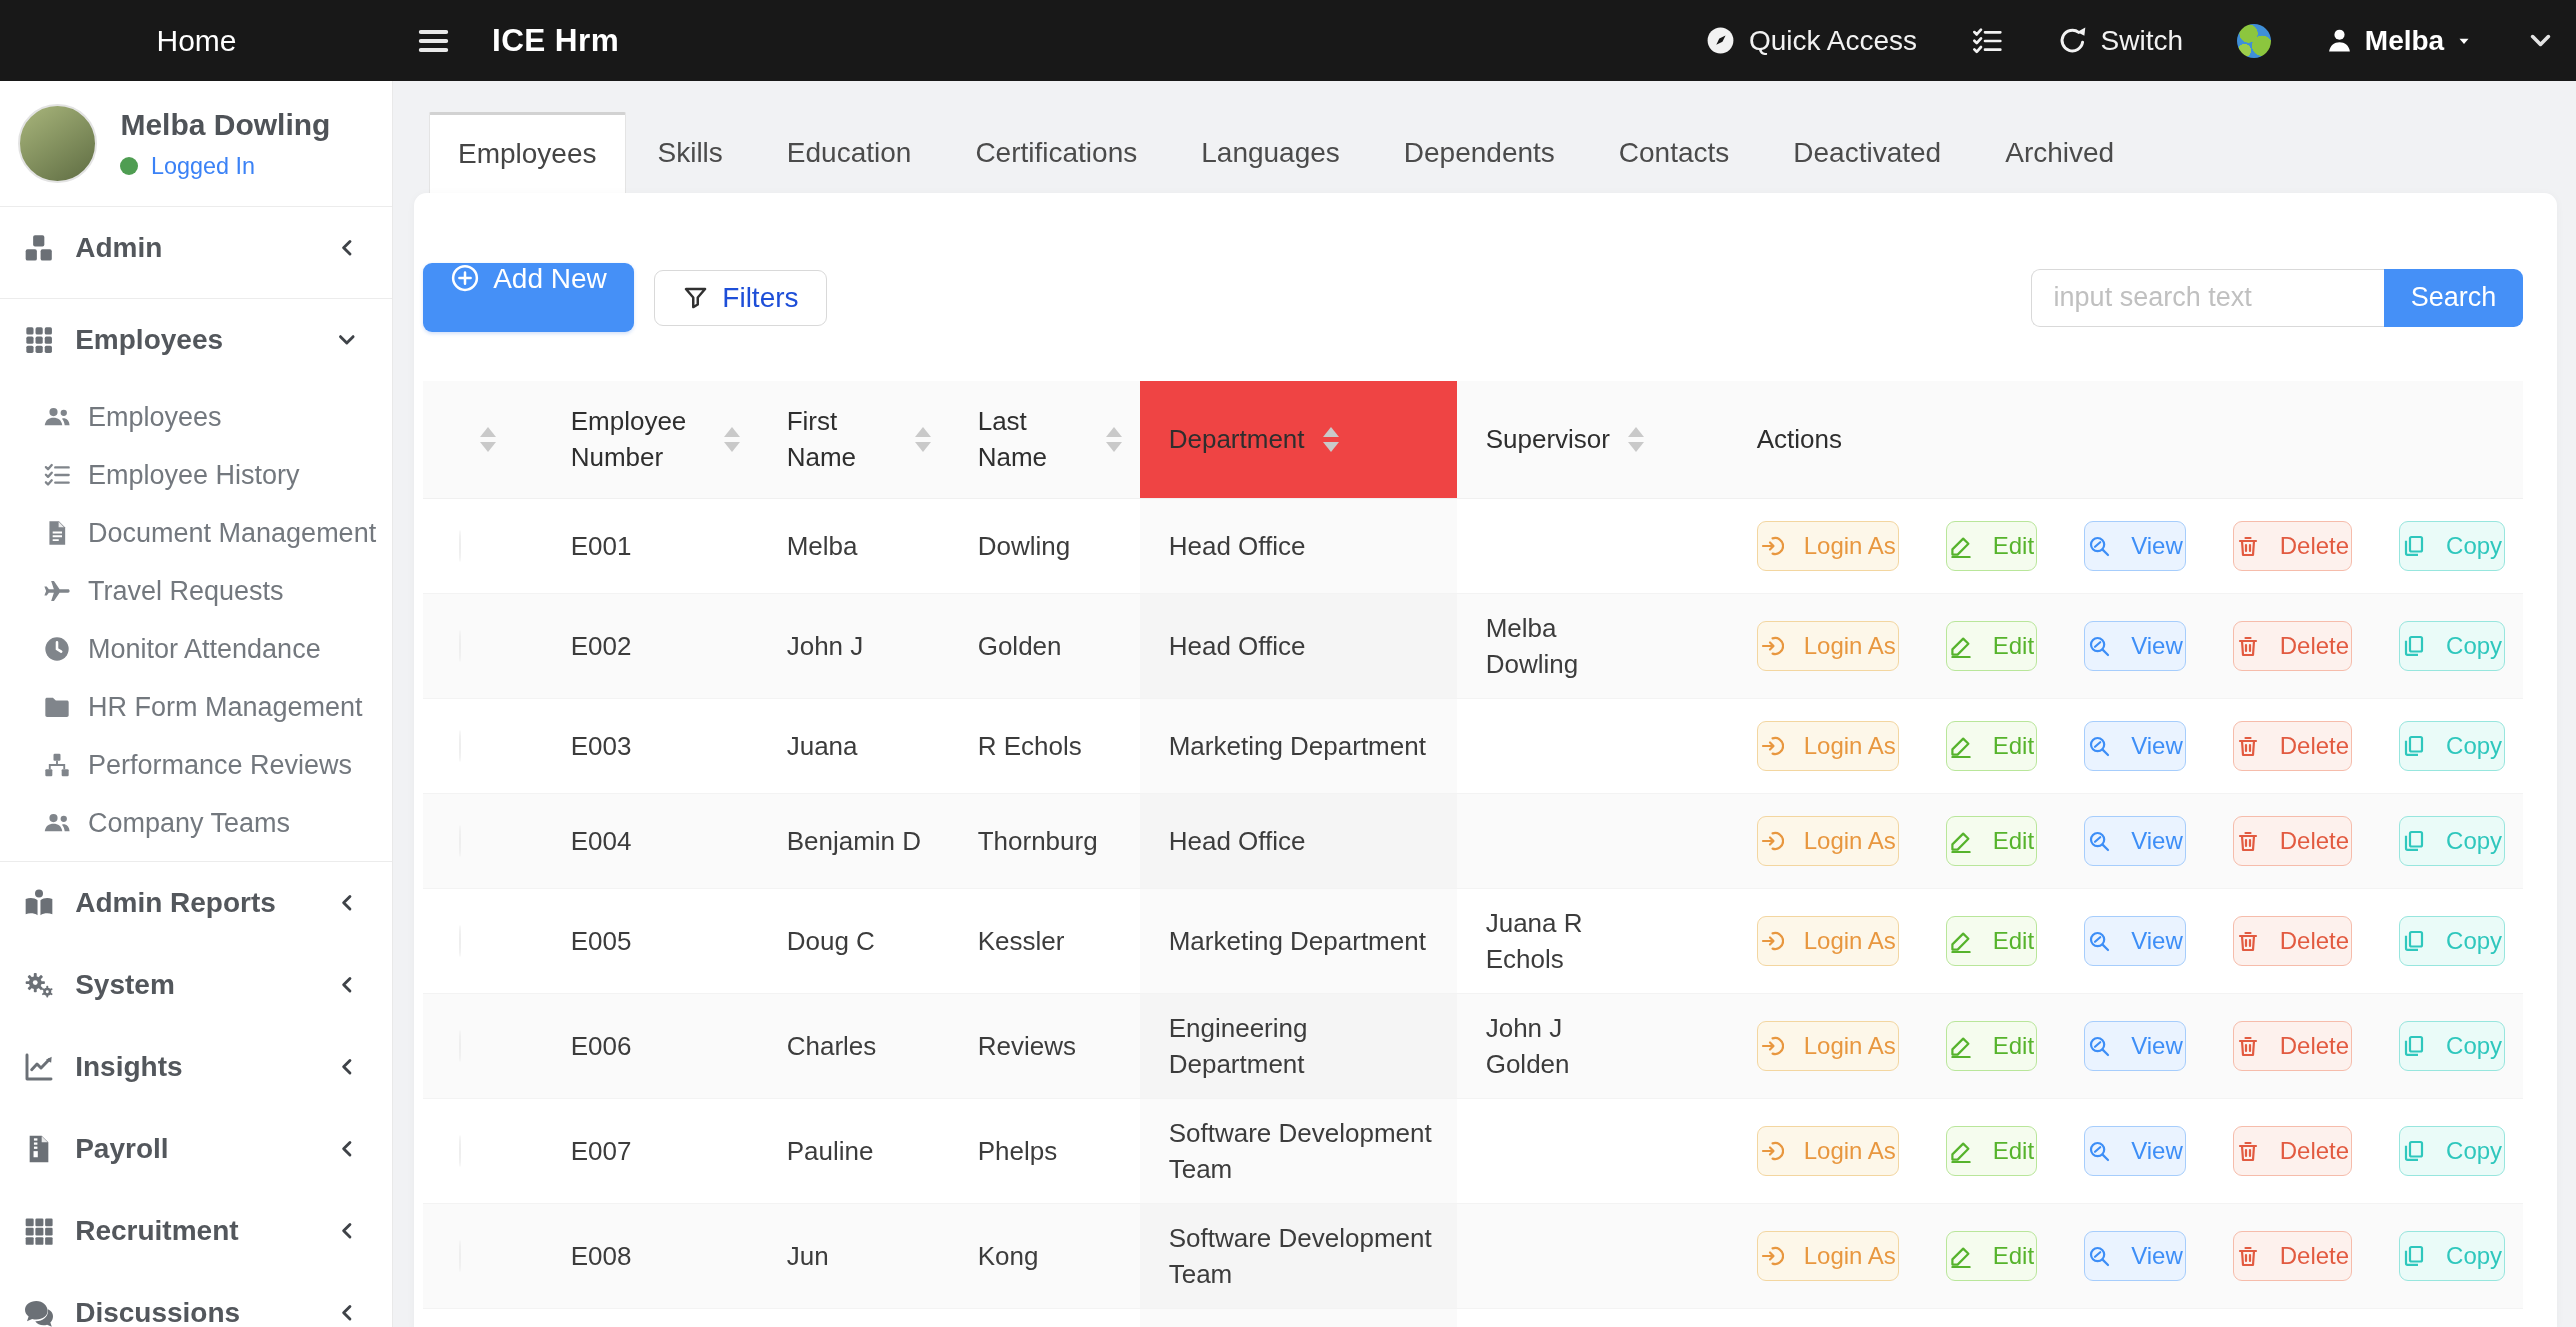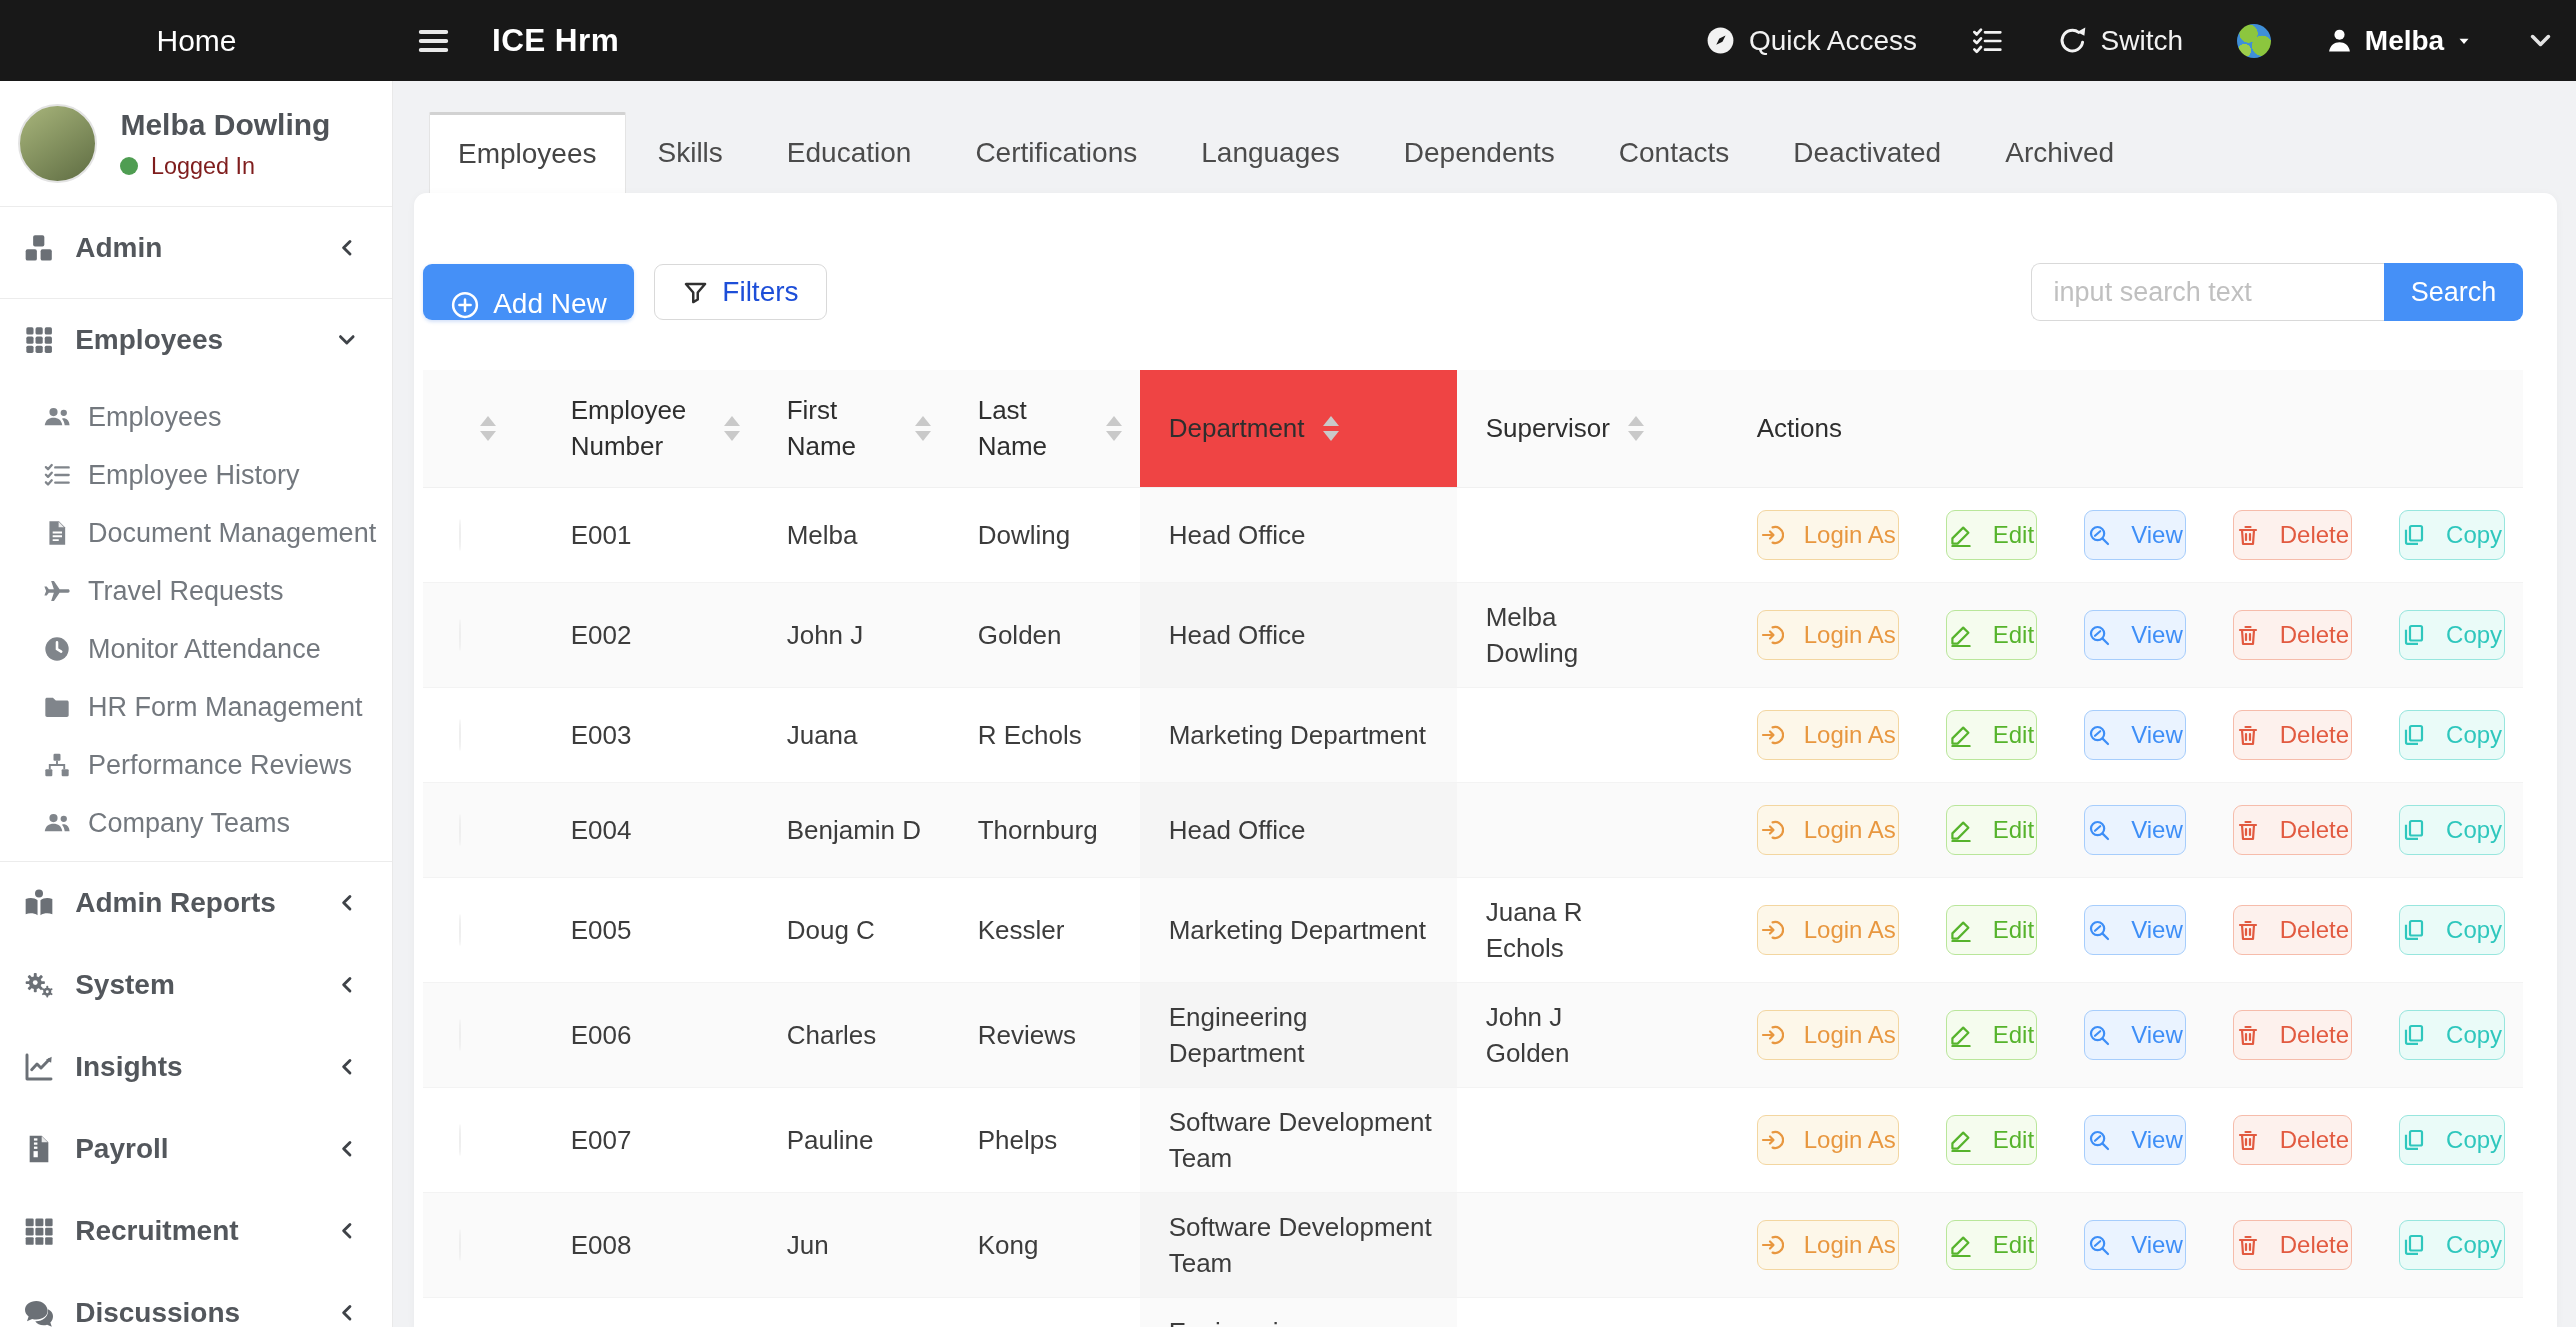--- a/index.html
+++ b/index.html
@@ -32,41 +32,41 @@
   
   .app{display:flex;height:1247px}
   .sidebar{width:393px;flex:none;background:#fff;border-right:1.8px solid #e9e9e9;overflow:hidden}
   .main{flex:1;min-width:0;display:flex;flex-direction:column;padding:31px 19px 0 20.7px;overflow:hidden}
 
   
   .profile{display:flex;align-items:center;gap:23.4px;padding:23.4px 18px 22.5px 18px;border-bottom:1.8px solid #ececec}
   .avatar{border-radius:50%;flex:none;border:2.7px solid #e3e3e3}
   .avatar.big{width:79px;height:79px}
   .pname{font-size:30px;font-weight:700;color:#4f5358;margin-bottom:10.8px}
-  .pstatus{display:flex;align-items:center;gap:12.6px;font-size:23.4px;color:#7f1d1d}
+  .pstatus{display:flex;align-items:center;gap:12.6px;font-size:23.4px;color:#3b82f6}
   .dot{width:18px;height:18px;border-radius:50%;background:var(--logged-in-green,#4f9d52);flex:none}
   .side-item{height:82px;display:flex;align-items:center;padding:0 34px 0 22.5px;cursor:pointer}
   .side-item .icon{width:32px;height:32px;color:#6b7076}
   .side-item .slabel{margin-left:20.7px;font-size:28px;font-weight:700;color:#53575c}
   .side-item .schev{margin-left:auto;width:21.6px;height:21.6px;color:#3f4348}
   .side-sub{height:58px;display:flex;align-items:center;padding-left:43px;cursor:pointer}
   .side-sub .icon{width:28px;height:28px;color:#80858b}
   .side-sub .slabel{margin-left:17px;font-size:27px;color:#73787e}
   .side-divider{border-bottom:1.8px solid #ececec;margin-top:7.2px;padding-top:1.8px}
   .sub-block-pad{height:7.2px}
 
   
   .tabs{display:flex;align-items:stretch;height:81px;margin-left:15.3px;flex:none}
   .tab{display:flex;align-items:center;padding:0 32px;font-size:28px;color:#4b4b4b;cursor:pointer}
   .tab.active{background:#fff;border:1.8px solid #e4e4e4;border-top:3.6px solid #d2d2d2;border-bottom:none;padding:0 28px;border-radius:1.8px 1.8px 0 0;color:#454545}
 
   
   .card{flex:1;min-height:0;background:#fff;border-radius:12.6px 12.6px 0 0;box-shadow:0 1.8px 9px rgba(0,0,0,.04);padding:0 34px 0 9px;overflow:hidden}
   .toolbar{display:flex;align-items:center;margin-top:70px}
-  .btn-primary{display:inline-flex;align-items:flex-end;gap:13.5px;height:56px;padding:0 27px;border:none;border-radius:9px;background:var(--primary,#4590f7);color:#fff;font-size:28px;font-family:inherit;cursor:pointer;box-shadow:0 1.8px 3.6px rgba(24,95,220,.18)}
+  .btn-primary{display:inline-flex;align-items:flex-start;gap:13.5px;height:69px;padding:0 27px;border:none;border-radius:9px;background:var(--primary,#4590f7);color:#fff;font-size:28px;font-family:inherit;cursor:pointer;box-shadow:0 1.8px 3.6px rgba(24,95,220,.18)}
   .btn-primary .icon{width:30px;height:30px;color:#fff}
   .btn-default{display:inline-flex;align-items:center;gap:13.5px;height:56px;padding:0 27px;margin-left:20px;border:1.8px solid #d9d9d9;border-radius:9px;background:#fff;color:#1d4ed8;font-size:28px;font-family:inherit;cursor:pointer}
   .btn-default .icon{width:27px;height:27px;color:#303030}
   .search{margin-left:auto;display:flex;align-items:stretch;height:58px}
   .search input{width:353px;border:1.8px solid #d9d9d9;border-right:none;border-radius:9px 0 0 9px;padding:0 21.6px;font-size:27px;font-family:inherit;color:#333;outline:none}
   .search input::placeholder{color:#c0c0c0}
   .btn-search{width:139px;border:none;border-radius:0 9px 9px 0;background:var(--primary,#4590f7);color:#fff;font-size:27px;font-family:inherit;cursor:pointer}
 
   
   table{width:100%;border-collapse:collapse;margin-top:49px;table-layout:fixed}

